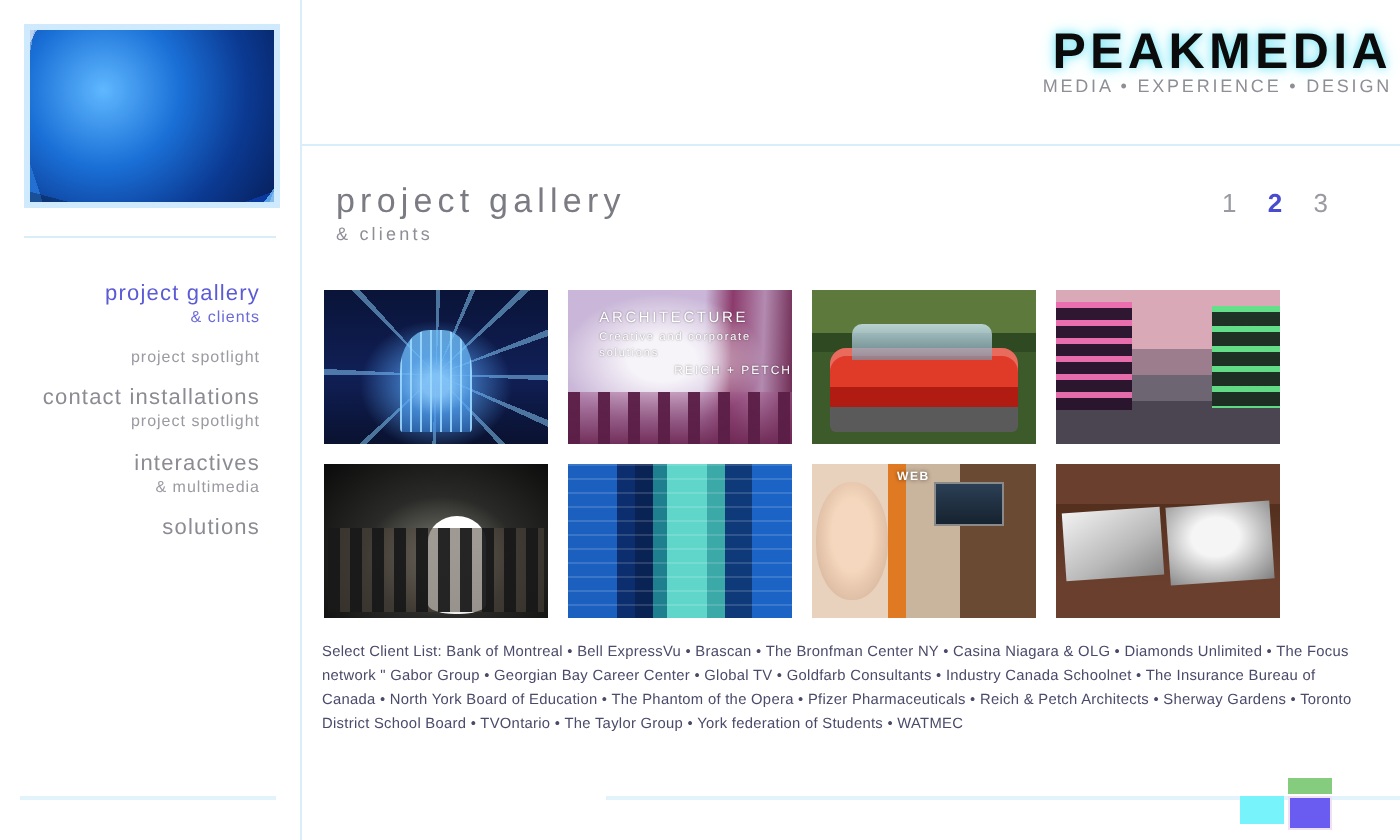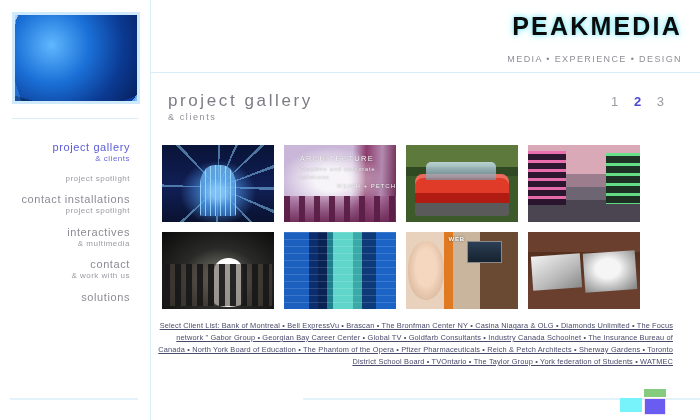--- a/index.html
+++ b/index.html
@@ -102,36 +102,36 @@
     width: 549px; height: 420px;
   }
 
   #header {
     position: absolute;
     left: 0; top: 0;
     width: 549px; height: 72px;
   }
   #logo-block {
     position: absolute;
-    right: 18px; top: 14px;
+    right: 4px; top: 14px;
     text-align: right;
   }
   #logo-main {
     font-size: 25px;
     font-weight: bold;
     letter-spacing: 2.2px;
     color: #0b0b0b;
     text-shadow: 0 0 4px #7ee8f5, 0 0 8px #a8f0fb;
     line-height: 1;
   }
   #logo-tag {
     font-size: 9px;
     letter-spacing: 1.4px;
     color: #8e8e96;
-    margin-top: 16px;
+    margin-top: 0;
     line-height: 1;
   }
   #logo-prod {
     font-size: 9.5px;
     font-weight: bold;
     letter-spacing: 4.2px;
     color: #1a1a1a;
     margin-top: 4px;
     line-height: 1;
   }
@@ -343,28 +343,27 @@
   .t8::after {
     content:"";
     position:absolute; right:4%; top:26%; width:46%; height:50%;
     background: radial-gradient(ellipse at 46% 42%, #f5f5f5 0 30%, #c3c3c3 58%, #7e7e7e 100%);
     transform: rotate(-4deg);
   }
 
   
   #client-list {
     position: absolute;
-    left: 0; top: 320px;
+    left: 10px; top: 320px;
     width: 522px;
     font-size: 7.4px;
     line-height: 1.62;
     color: #4a4a6a;
-    text-align: right;
+    text-align: left;
     letter-spacing: .15px;
-    text-decoration: underline;
   }
 
   
   #foot-rule-left {
     position: absolute;
     left: 10px; top: 398px;
     width: 128px; height: 2px;
     background: #e3f3fc;
   }
   #foot-rule-right {
@@ -409,24 +408,20 @@
       <div class="nav-item">
         <div class="nav-title">contact installations</div>
         <div class="nav-sub">project spotlight</div>
       </div>
 
       <div class="nav-item">
         <div class="nav-title">interactives</div>
         <div class="nav-sub">&amp; multimedia</div>
       </div>
 
-      <div class="nav-item">
-        <div class="nav-title">contact</div>
-        <div class="nav-sub">&amp; work with us</div>
-      </div>
 
       <div class="nav-item">
         <div class="nav-title">solutions</div>
       </div>
 
     </div>
 
     <div id="foot-rule-left"></div>
   </div>
 

